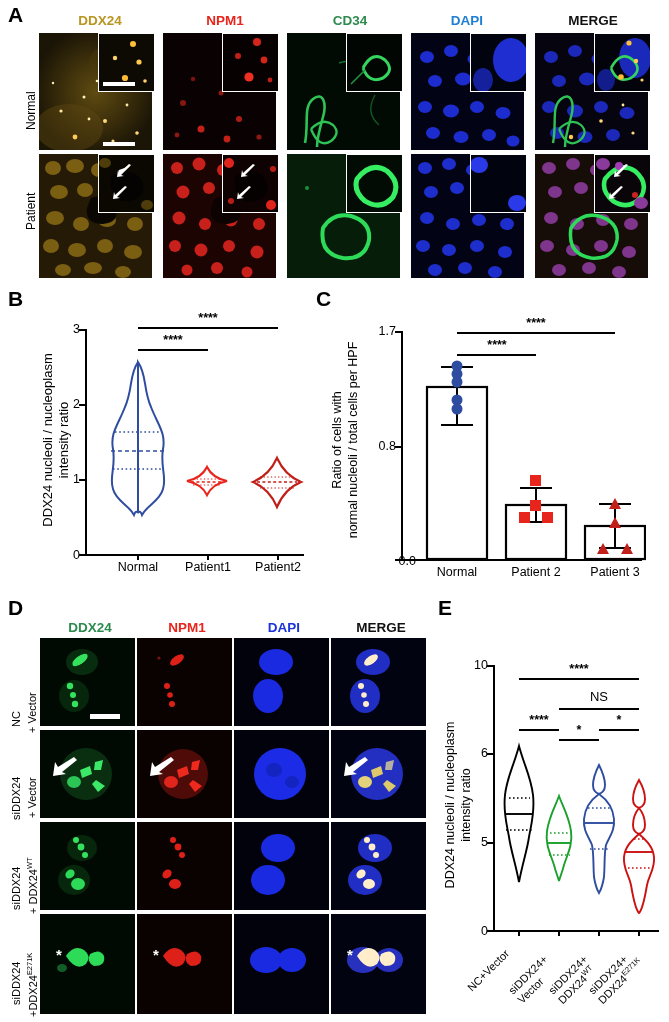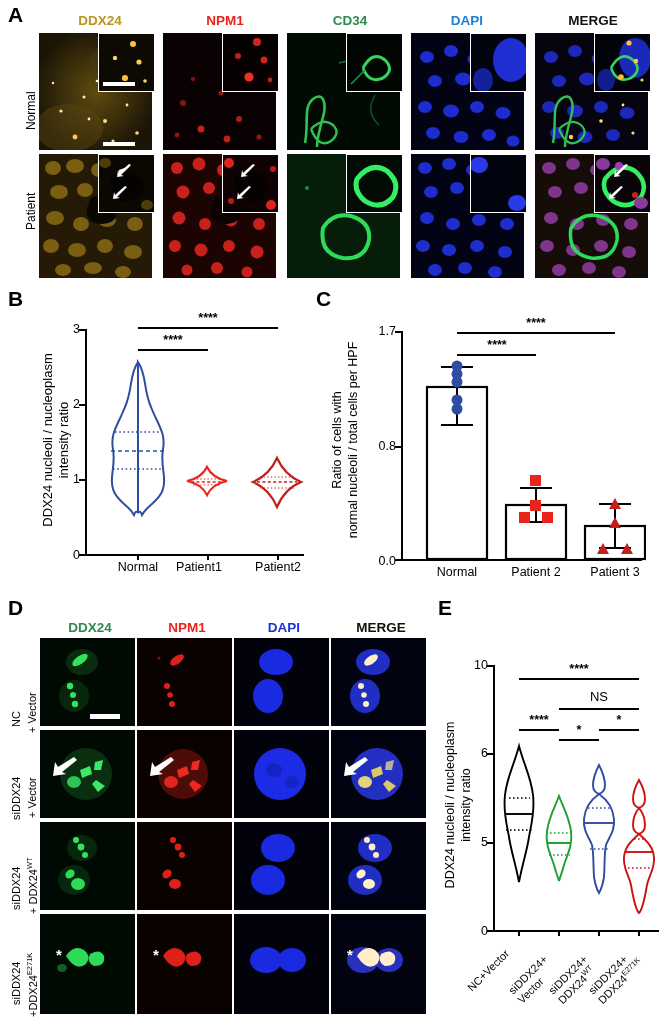--- a/index.html
+++ b/index.html
@@ -435,31 +435,31 @@
     <line x1="172" y1="153" x2="212" y2="153"></line>
   </g>
 </svg>
 
 <div class="sigline" style="left:138px;top:349px;width:70px;"></div>
 <div class="sig" style="left:143px;top:334px;width:60px;">****</div>
 <div class="sigline" style="left:138px;top:327px;width:140px;"></div>
 <div class="sig" style="left:178px;top:312px;width:60px;">****</div>
 
 <div class="xtick-lbl" style="left:103px;top:561px;width:70px;">Normal</div>
-<div class="xtick-lbl" style="left:164px;top:561px;width:70px;">Patient1</div>
+<div class="xtick-lbl" style="left:173px;top:561px;width:70px;">Patient1</div>
 <div class="xtick-lbl" style="left:243px;top:561px;width:70px;">Patient2</div>
 
 <div class="panel-letter" style="left:316px;top:288px;">C</div>
 
 <div class="ylab" style="left:330px;top:560px;width:240px;font-size:12.5px;"><span>Ratio of cells with</span></div>
 <div class="ylab" style="left:346px;top:570px;width:260px;font-size:12.5px;"><span>normal nucleoli / total cells per HPF</span></div>
 
 <div class="axis-num" style="left:368px;top:325px;width:28px;">1.7</div>
 <div class="axis-num" style="left:368px;top:440px;width:28px;">0.8</div>
-<div class="axis-num" style="left:368px;top:555px;width:28px;">0.0</div>
+<div class="axis-num" style="left:388px;top:555px;width:28px;">0.0</div>
 
 <div class="axisline" style="left:401px;top:331px;width:2px;height:230px;"></div>
 <div class="axisline" style="left:401px;top:559px;width:241px;height:2px;"></div>
 <div class="axisline" style="left:395px;top:331px;width:7px;height:2px;"></div>
 <div class="axisline" style="left:395px;top:446px;width:7px;height:2px;"></div>
 <div class="axisline" style="left:395px;top:559px;width:7px;height:2px;"></div>
 
 <svg style="position:absolute;left:401px;top:331px;" width="245" height="232" viewBox="0 0 245 232">
 
   <rect x="26" y="56" width="60" height="172" fill="#ffffff" stroke="#000" stroke-width="2.2"></rect>

